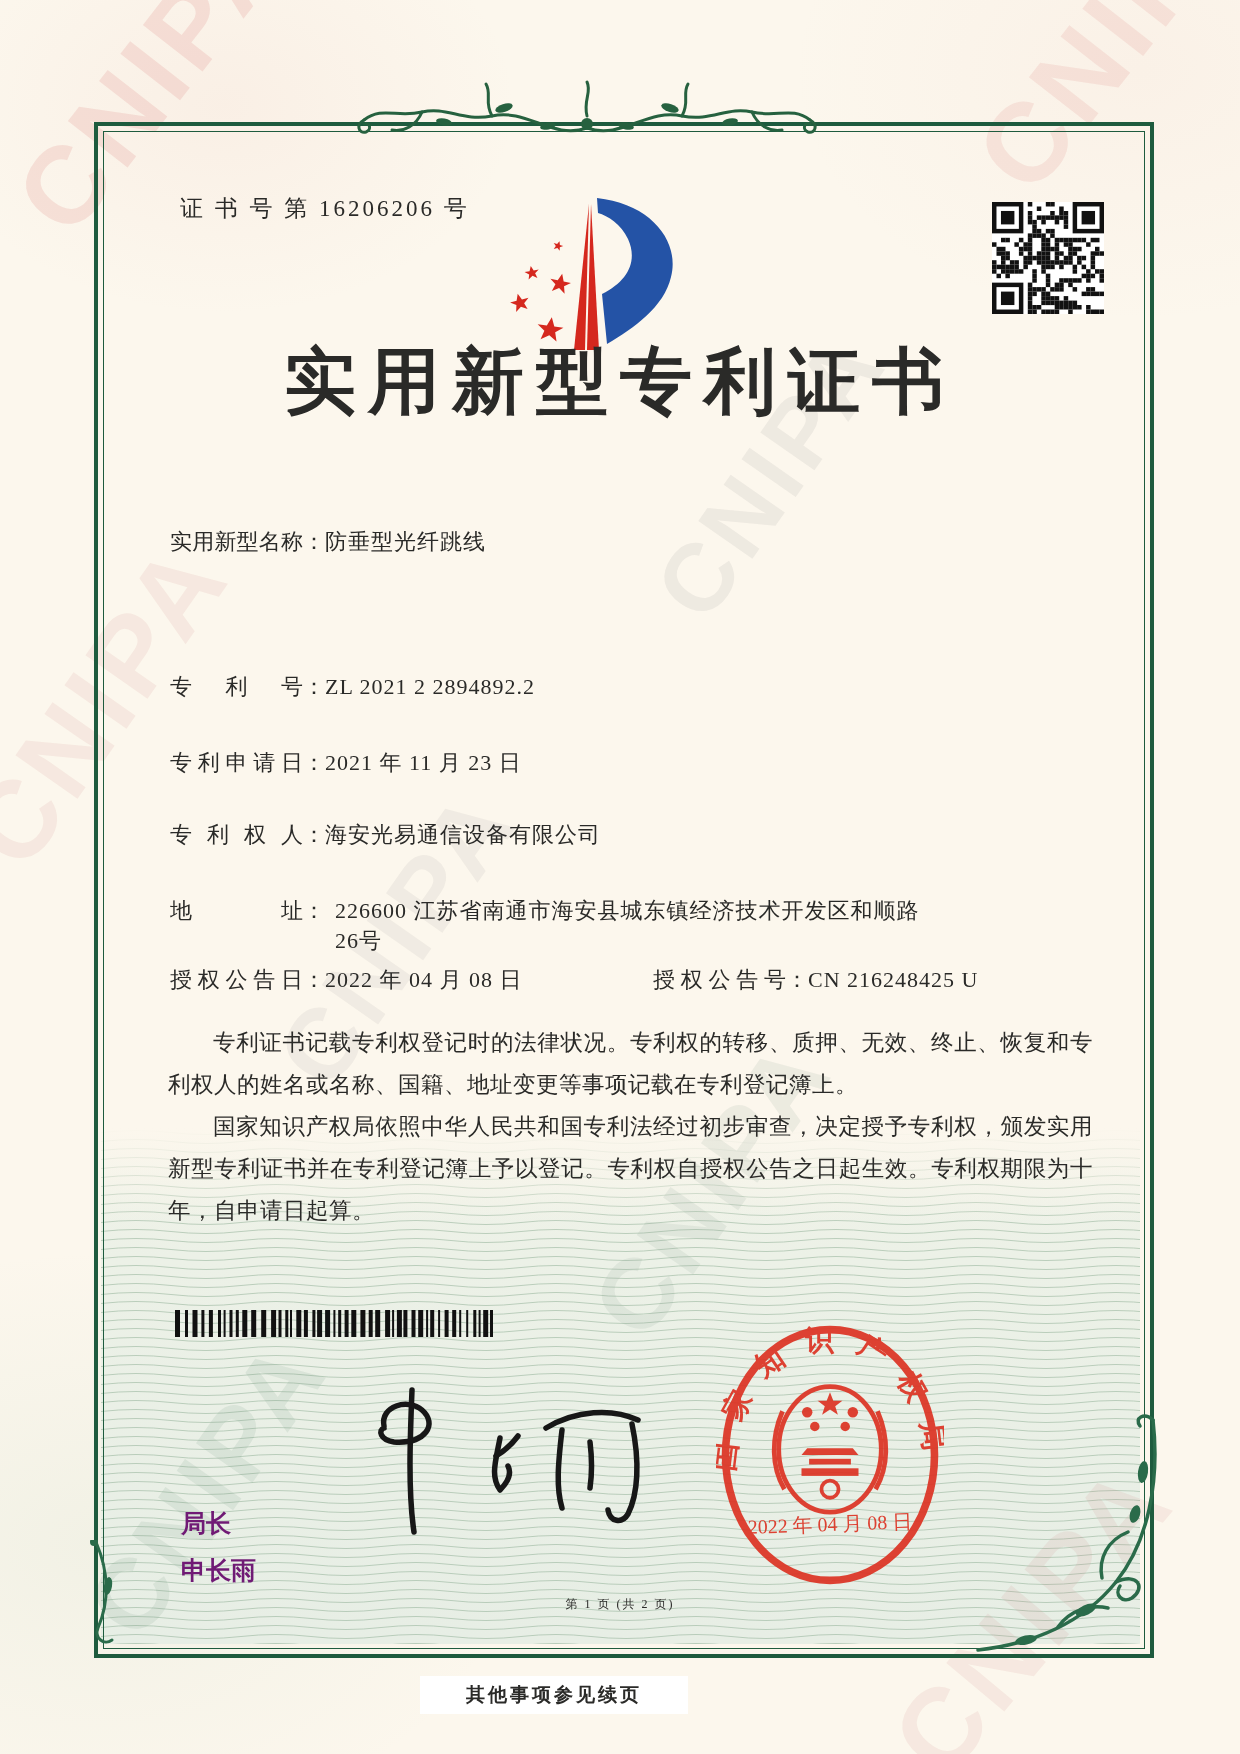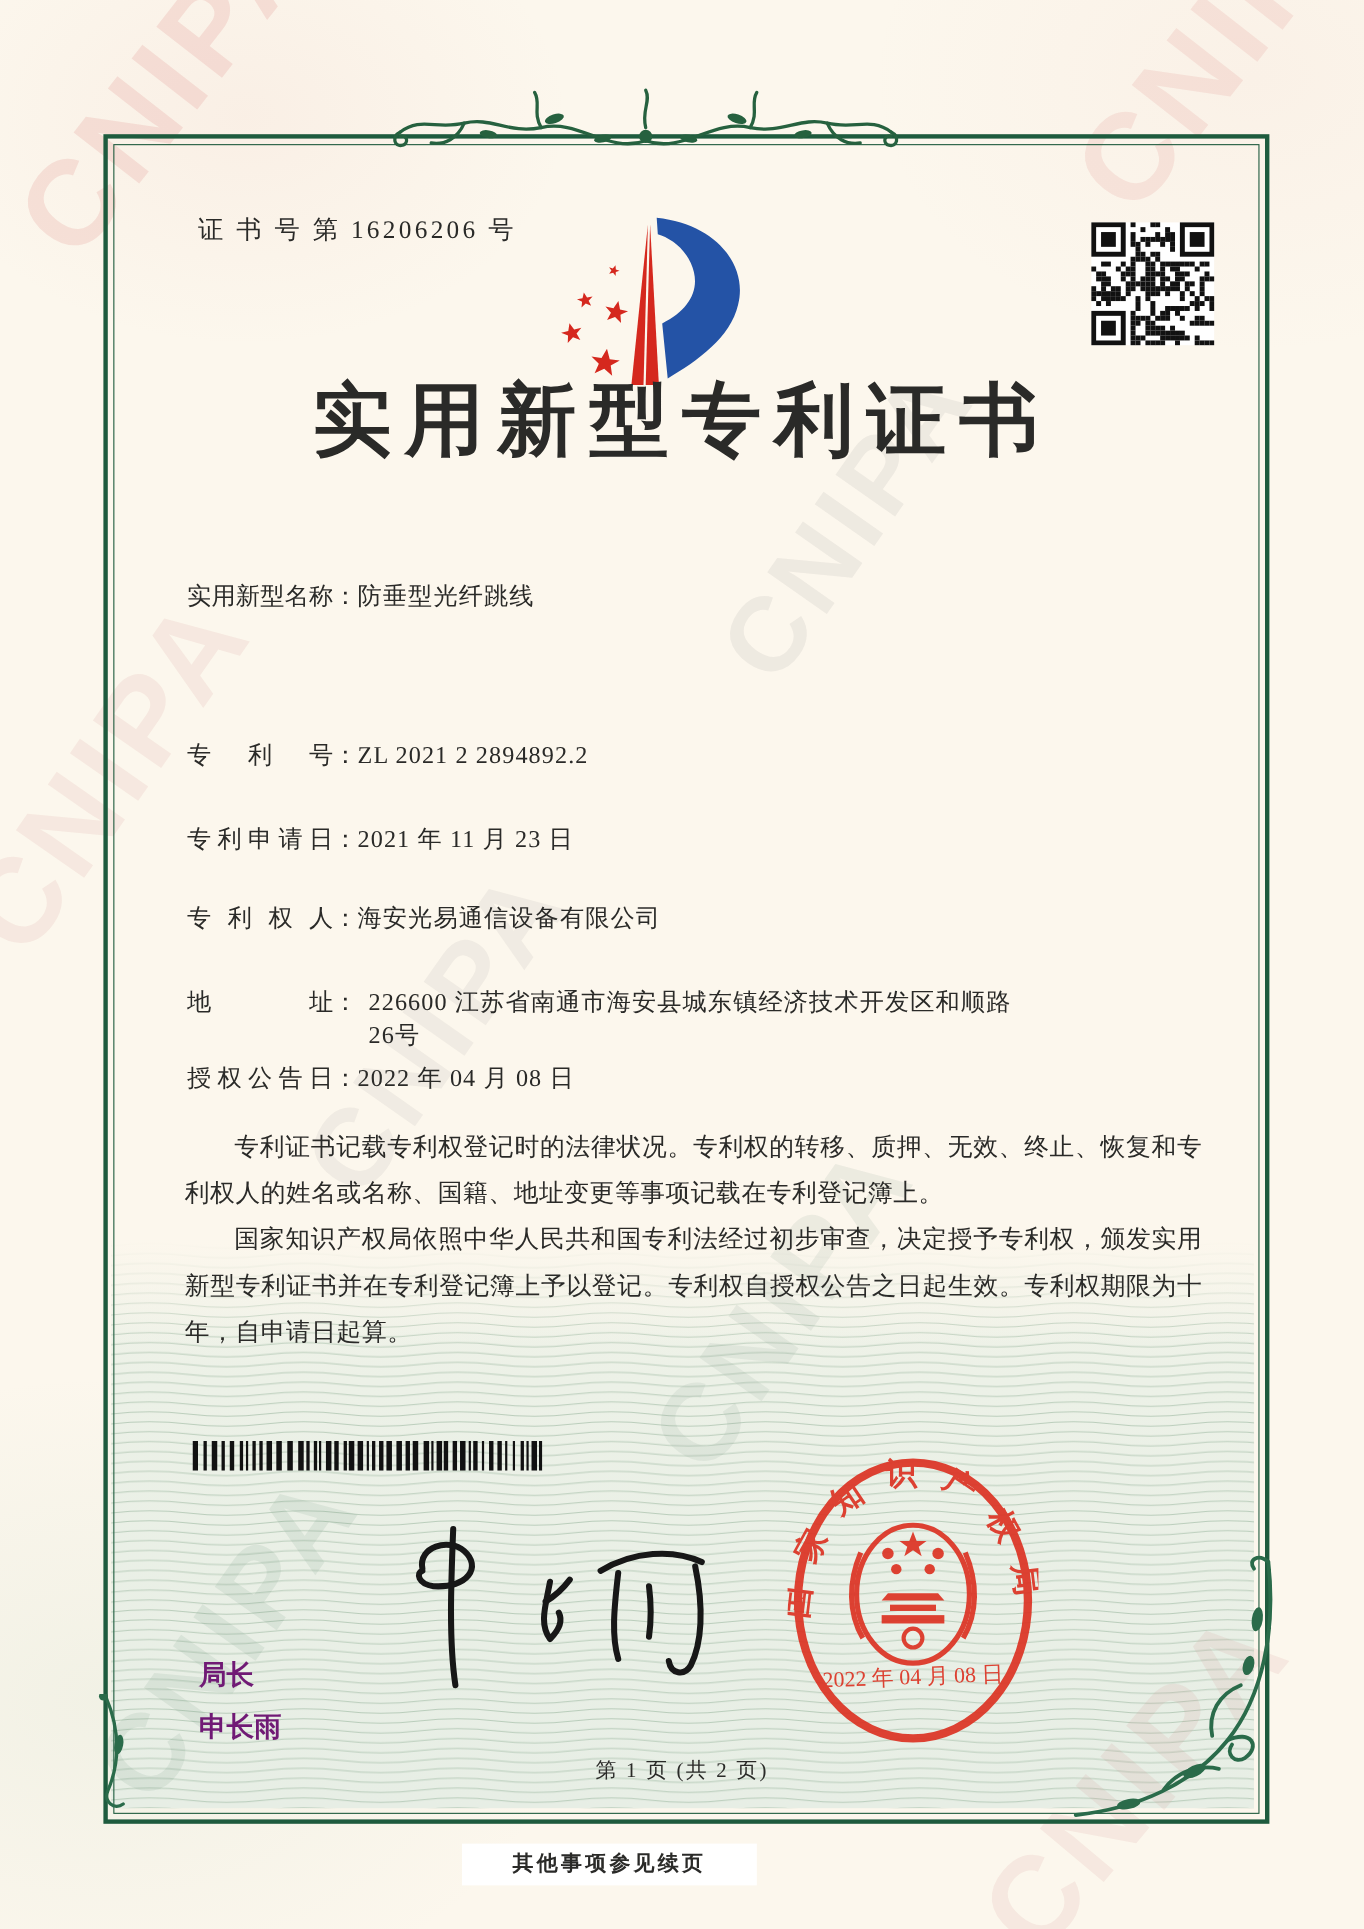--- a/index.html
+++ b/index.html
@@ -43,21 +43,21 @@
     line-height:42px;text-align:justify;letter-spacing:.5px;}
   .paras p{margin:0;text-indent:2em;}
   .barcode{position:absolute;left:175px;top:1310px;width:318px;height:27px;}
   .signer{position:absolute;left:181px;top:1500px;
     font-family:"Liberation Sans","DejaVu Sans",sans-serif;font-weight:700;
     font-size:25px;color:#701a75;line-height:47px;}
   .signature{position:absolute;left:350px;top:1382px;}
   .seal{position:absolute;left:716px;top:1320px;color:var(--seal-red,#dc3222);
     opacity:.92;mix-blend-mode:multiply;z-index:4;}
   .pagenum{position:absolute;left:0;width:1240px;top:1596px;text-align:center;
-    font-size:19px;letter-spacing:2px;z-index:3;}
+    font-size:12px;letter-spacing:2px;z-index:3;}
   .footer-note{position:absolute;left:420px;top:1676px;width:268px;height:38px;
     background:#ffffff;text-align:center;line-height:38px;font-size:19px;
     letter-spacing:3px;z-index:3;font-weight:bold;}
   .flourish-top{position:absolute;left:352px;top:78px;z-index:3;}
   .flourish-corner{position:absolute;left:968px;top:1412px;z-index:3;}
   .flourish-left{position:absolute;left:82px;top:1540px;z-index:3;}
 </style>
 </head>
 <body>
 
@@ -402,20 +402,23 @@
       <span class="flabel">专利申请日</span><span class="fcolon">：</span><span class="fvalue">2021 年 11 月 23 日</span>
     </div>
     <div class="field" style="top:820px">
       <span class="flabel">专利权人</span><span class="fcolon">：</span><span class="fvalue">海安光易通信设备有限公司</span>
     </div>
     <div class="field" style="top:896px">
       <span class="flabel">地址</span><span class="fcolon">：</span><span class="fvalue fvalue-wrap" style="margin-left:10px">226600  江苏省南通市海安县城东镇经济技术开发区和顺路26号</span>
     </div>
     <div class="field" style="top:965px">
       <span class="flabel">授权公告日</span><span class="fcolon">：</span><span class="fvalue">2022 年 04 月 08 日</span>
+      <span class="grant2">
+        <span class="flabel">授权公告号</span><span class="fcolon">：</span><span class="fvalue">CN 216248425 U</span>
+      </span>
     </div>
 
     <div class="paras">
       <p>专利证书记载专利权登记时的法律状况。专利权的转移、质押、无效、终止、恢复和专利权人的姓名或名称、国籍、地址变更等事项记载在专利登记簿上。</p>
       <p>国家知识产权局依照中华人民共和国专利法经过初步审查，决定授予专利权，颁发实用新型专利证书并在专利登记簿上予以登记。专利权自授权公告之日起生效。专利权期限为十年，自申请日起算。</p>
     </div>
 
     <div class="barcode" id="bcbox"><svg width="318" height="27" viewBox="0 0 318 27">
           <rect x="0.0" y="0" width="5.0" height="27" fill="#111"></rect>
           <rect x="10.0" y="0" width="3.0" height="27" fill="#111"></rect>

